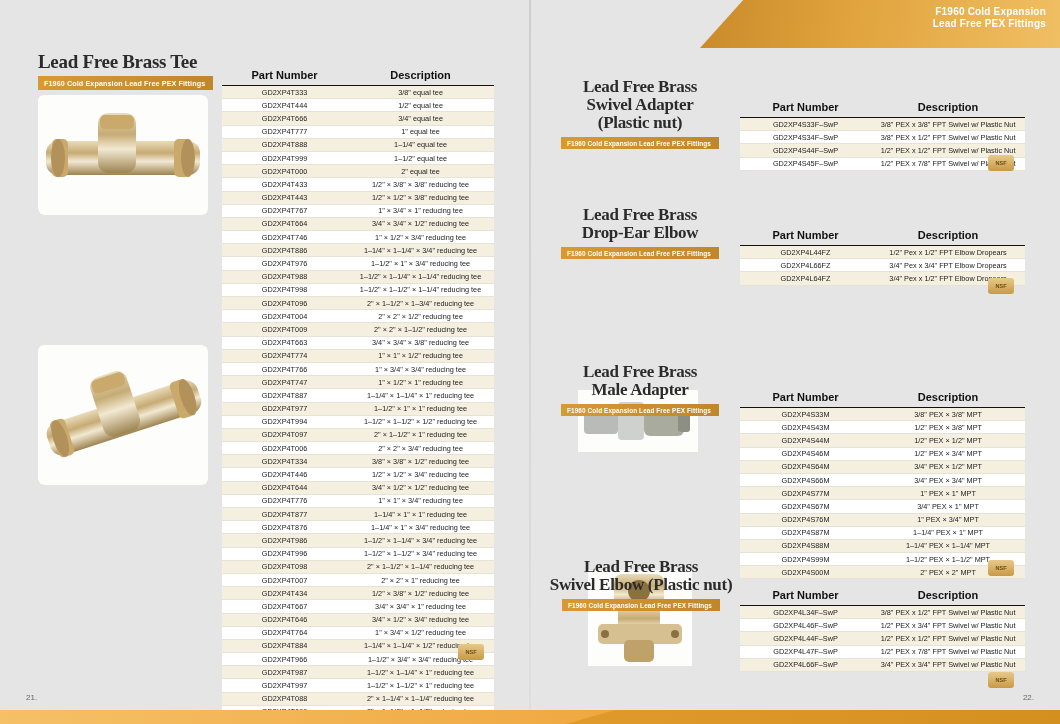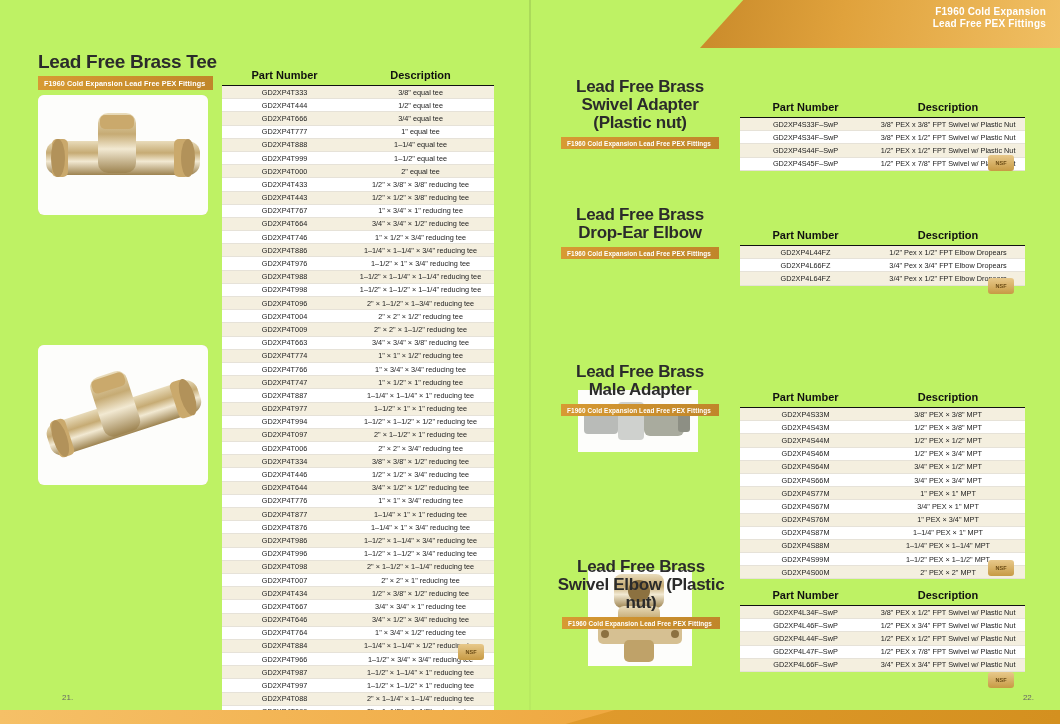--- a/index.html
+++ b/index.html
@@ -6,21 +6,21 @@
   html, body { margin:0; padding:0; }
   body {
     width:1060px; height:724px;
     background:#ffffff;
     font-family:"Liberation Sans", sans-serif;
     position:relative;
     overflow:hidden;
   }
   .page {
     position:absolute; inset:0;
-    background:#bef264;
+    background:#e5e5e5;
   }
   
   .corner-banner {
     position:absolute; top:0; right:0;
     width:360px; height:48px;
     background:linear-gradient(100deg,#c98a2a 0%, #e0a23c 40%, #f0bf63 100%);
     clip-path:polygon(12% 0, 100% 0, 100% 100%, 0% 100%);
     color:#fff;
     text-align:right;
     padding:6px 14px 0 0;
@@ -41,29 +41,29 @@
     position:absolute; left:0; top:0; bottom:0; width:58%;
     background:linear-gradient(90deg,#f6c067 0%, #efa840 100%);
     clip-path:polygon(0 0, 100% 0, 92% 100%, 0 100%);
   }
   .gutter {
     position:absolute; left:529px; top:0; bottom:14px; width:2px;
     background:linear-gradient(180deg,rgba(0,0,0,.10),rgba(0,0,0,.03));
   }
 
   .page-num {
-    position:absolute; bottom:22px; font-size:8px; color:#666;margin-left:36px;
+    position:absolute; bottom:22px; font-size:8px; color:#666;
   }
   .page-num.left { left:26px; }
   .page-num.right { right:26px; }
 
   
   h1.title {
     margin:0; padding:0;
-    font-family:Liberation Sans, sans-serif;
+    font-family:Liberation Serif, serif;
     font-size:19px; font-weight:bold;
     color:#2b2b2b; letter-spacing:-.3px;
     line-height:1.05;
   }
   h1.title.small { font-size:17px; }
   .sub-banner {
     display:inline-block;
     background:linear-gradient(90deg,#d79a33,#c0862a);
     color:#fff; font-size:7.2px; font-weight:bold;
     padding:2.5px 8px 2.5px 6px;

